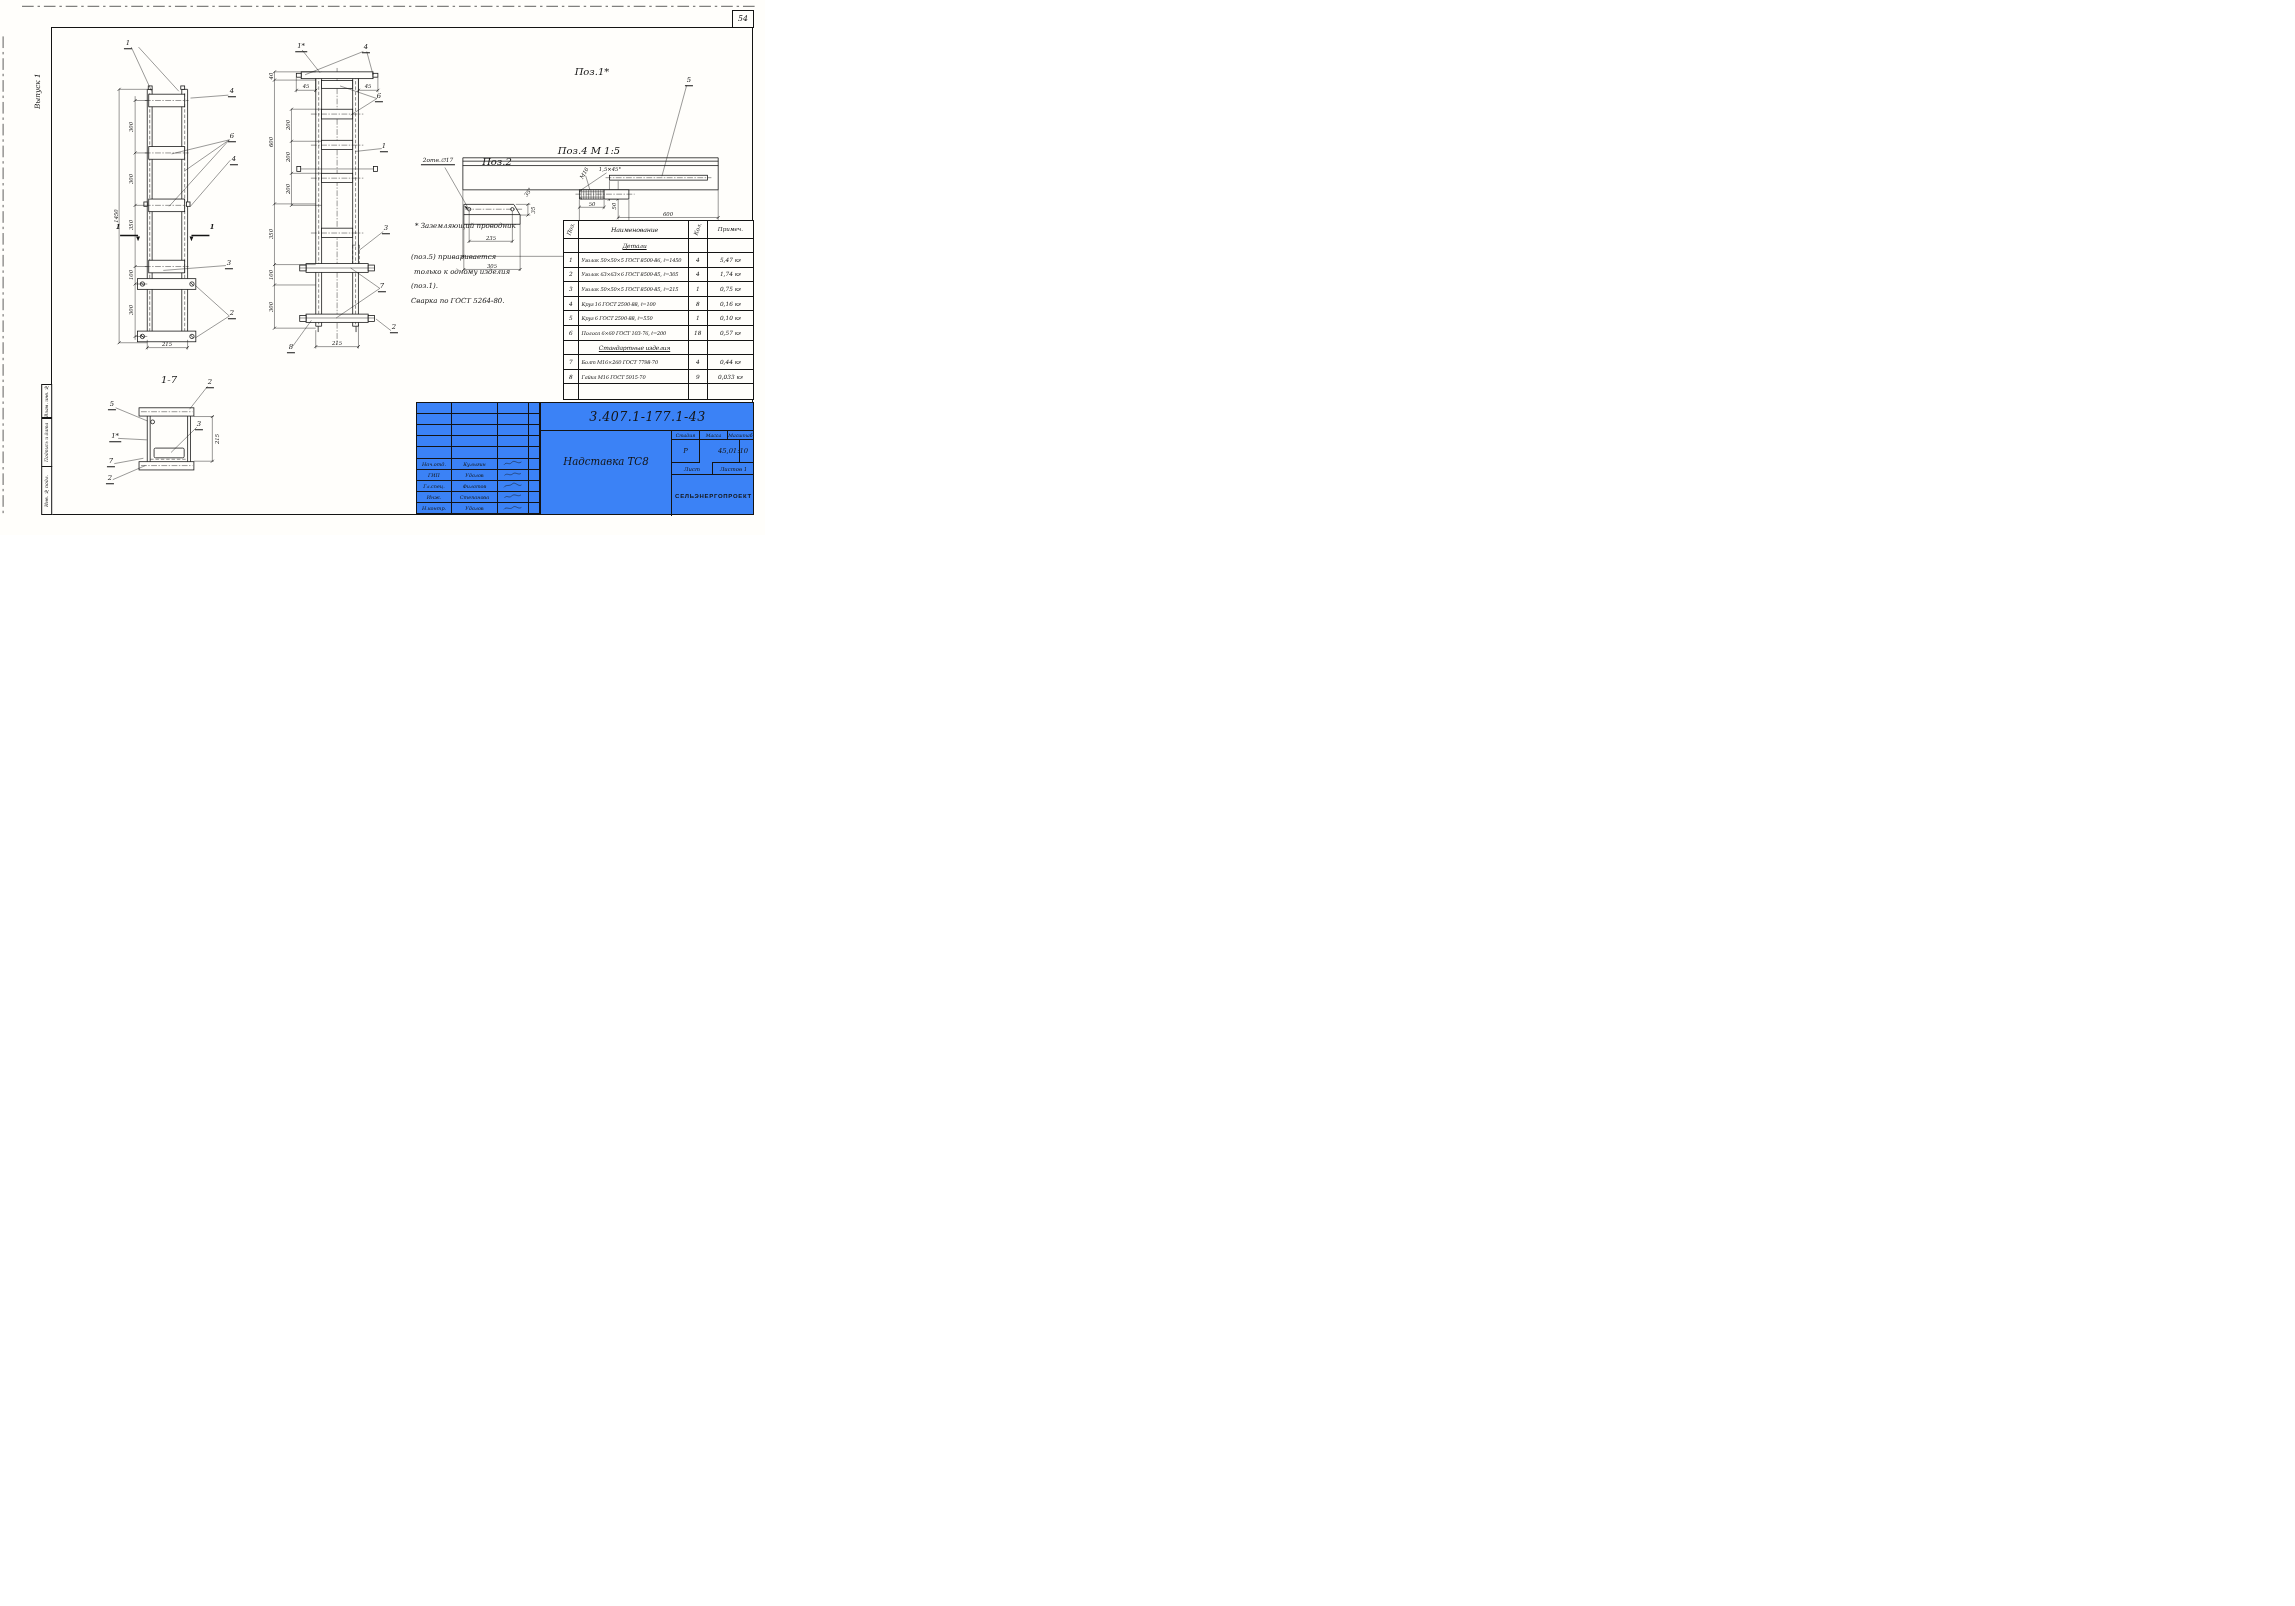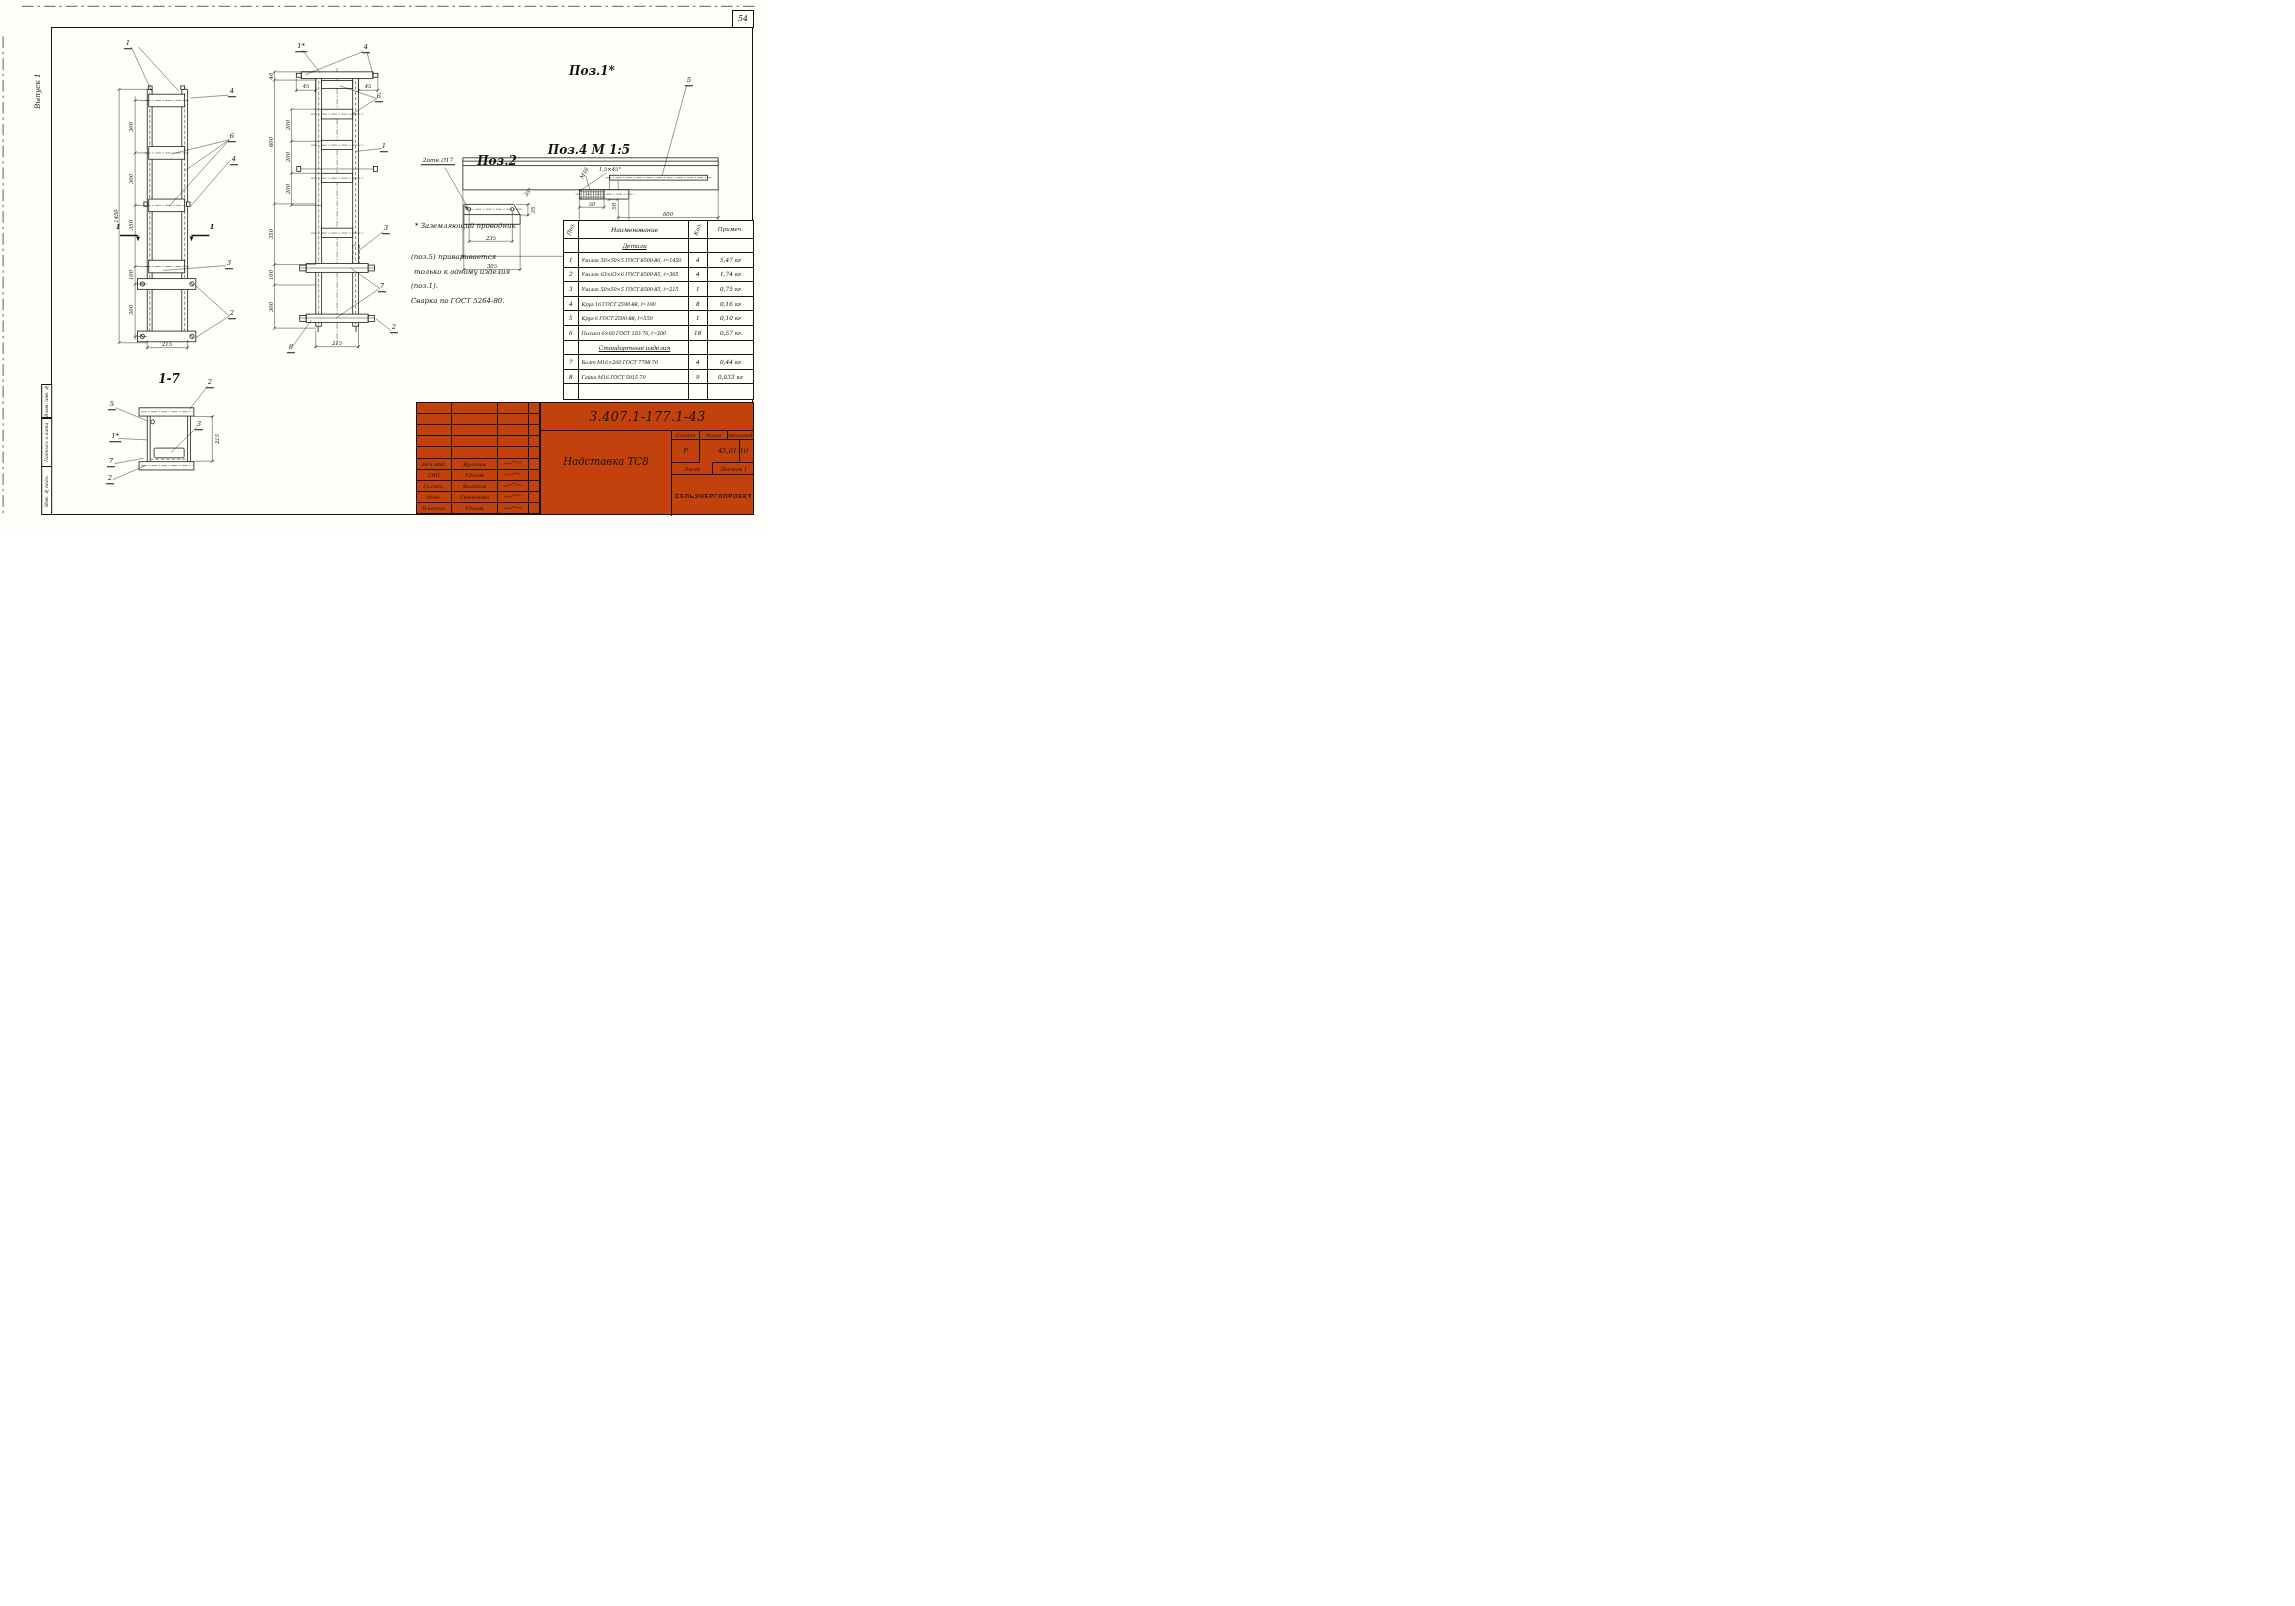--- a/index.html
+++ b/index.html
@@ -14,42 +14,42 @@
   .issue{position:absolute;left:33px;top:46px;height:63px;writing-mode:vertical-rl;
          transform:rotate(180deg);font:italic 7.3px "DejaVu Serif",serif;z-index:3;}
   .stampbox{position:absolute;left:41px;width:11.2px;border:0.9px solid #141414;box-sizing:border-box;
             writing-mode:vertical-rl;transform:rotate(180deg);display:flex;align-items:center;
             justify-content:center;font:italic 4.6px "DejaVu Serif",serif;z-index:3;background:#fffefb;}
   .lbl{position:absolute;transform:translate(-50%,-50%);white-space:nowrap;z-index:4;
        font:italic 5.3px "DejaVu Serif",serif;}
   .rot{transform:translate(-50%,-50%) rotate(-90deg);}
   .callout{font-size:6.8px;padding:0 1.9px 0.5px;border-bottom:0.7px solid #141414;}
   .secmark{font-size:6.8px;font-weight:bold;}
-  .vtitle{font-size:12px;font-weight:bold;text-align:right;}
+  .vtitle{font-size:10px;font-weight:normal;text-align:right;}
   .note-line{position:absolute;transform:none;white-space:nowrap;z-index:4;
              font:italic 7px "DejaVu Serif",serif;}
   
   .ptable{position:absolute;left:563px;top:220px;width:191px;height:180px;border:1.1px solid #141414;
           box-sizing:border-box;z-index:4;background:#fffefb;display:flex;flex-direction:column;}
   .prow{display:flex;border-bottom:0.6px solid #141414;box-sizing:border-box;height:14.6px;flex:0 0 auto;}
   .prow.hdr{height:17.5px;border-bottom:1px solid #141414;}
   .prow.last{flex:1;border-bottom:none;}
   .pc{border-right:0.6px solid #141414;box-sizing:border-box;display:flex;align-items:center;
       justify-content:center;font:italic 5.8px "DejaVu Serif",serif;overflow:hidden;}
   .c-pos{width:14.6px;flex:0 0 auto;}
   .c-name{width:110px;flex:0 0 auto;justify-content:flex-start;padding-left:2.9px;
           font-size:5.1px;letter-spacing:-0.2px;}
   .c-qty{width:19.4px;flex:0 0 auto;}
   .c-note{flex:1;border-right:none;}
   .grp{justify-content:center;text-decoration:underline;font-size:6px;}
   .hdr .pc{font-size:5.6px;}
   .vhead{transform:rotate(-70deg);display:inline-block;}
   
   .tblock{position:absolute;left:416px;top:402px;width:338px;height:113px;border:1.1px solid #141414;
-          box-sizing:border-box;z-index:4;background:#c2410c;}
+          box-sizing:border-box;z-index:4;background:#3b82f6;}
   .sgrid{position:absolute;left:0;top:0;width:124px;height:100%;border-right:1px solid #141414;
          box-sizing:border-box;display:grid;grid-template-columns:35px 46px 31px 1fr;
          grid-template-rows:repeat(10,1fr);}
   .sg{border-right:0.5px solid #141414;border-bottom:0.5px solid #141414;box-sizing:border-box;
       display:flex;align-items:center;justify-content:center;overflow:hidden;
       font:italic 4.9px "DejaVu Serif",serif;}
   .tcell{position:absolute;box-sizing:border-box;display:flex;align-items:center;justify-content:center;}
   .doccell{left:124px;top:0;width:213px;height:28px;border-bottom:1px solid #141414;
            font:italic 12.6px "DejaVu Serif",serif;letter-spacing:0.5px;}
   .namecell{left:124px;top:28px;width:131px;height:60px;border-right:1px solid #141414;

